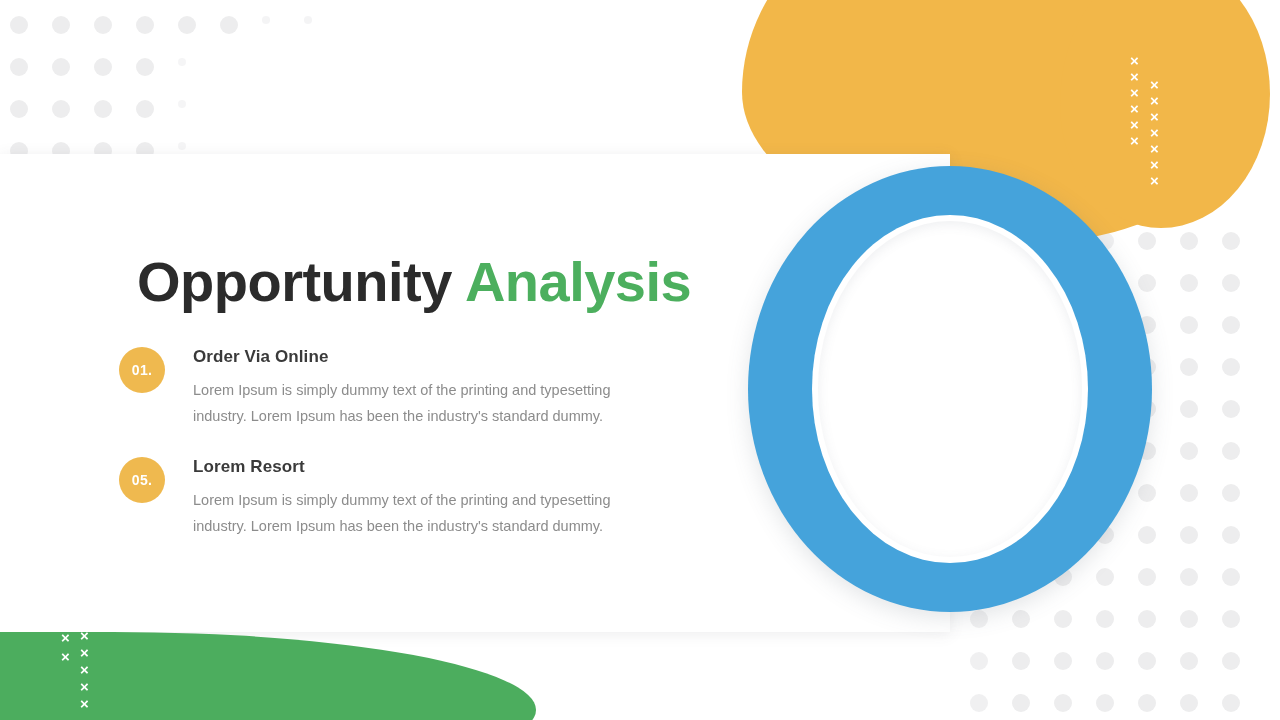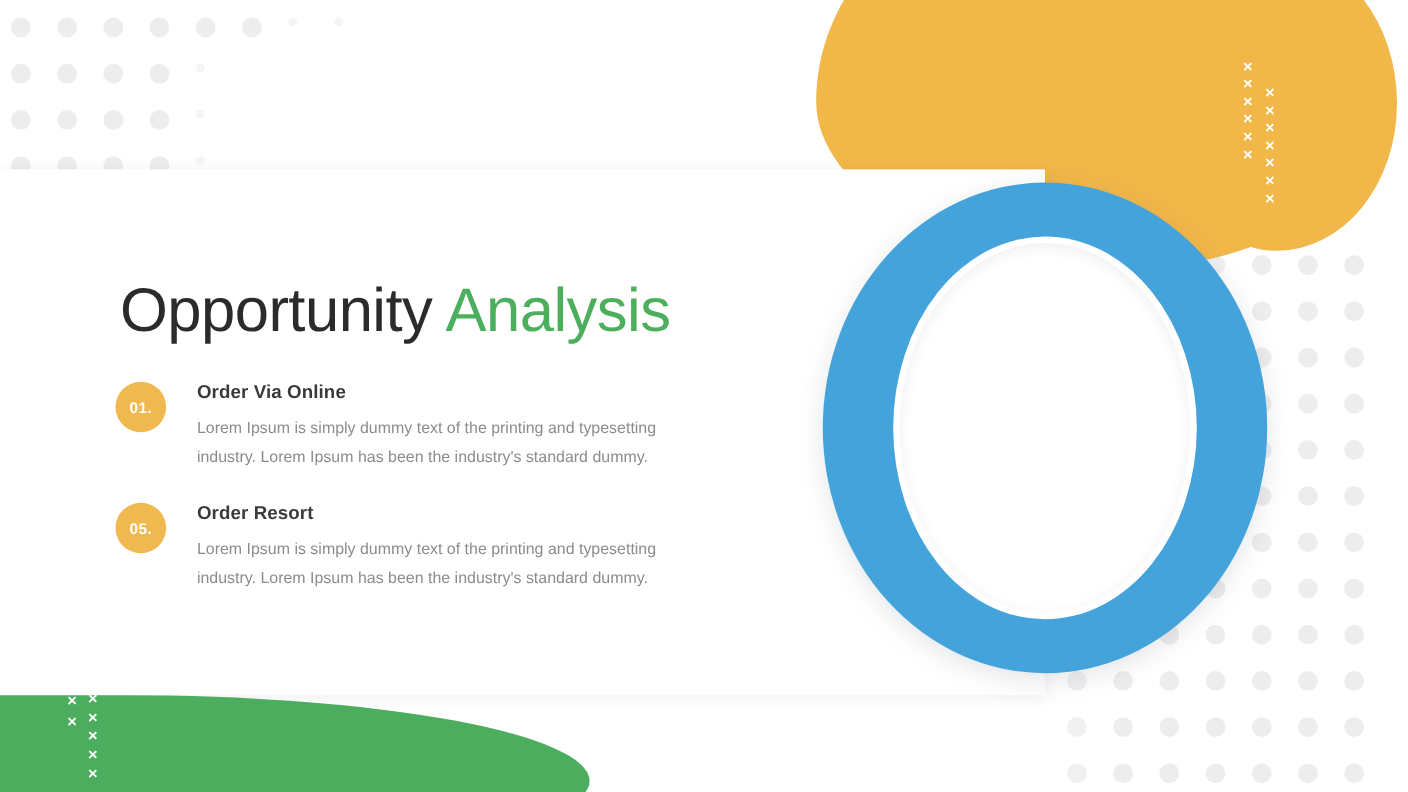--- a/index.html
+++ b/index.html
@@ -103,33 +103,33 @@
     font-family: "Liberation Sans", sans-serif;
     font-size: 15px;
     line-height: 13px;
     font-weight: 700;
     text-align: center;
   }
 
   
   #title {
     position: absolute;
-    left: 109px;
+    left: 137px;
     top: 249px;
     font-size: 56px;
-    font-weight: 400;
+    font-weight: 700;
     letter-spacing: -0.5px;
     white-space: nowrap;
     color: #2b2b2b;
   }
   #title .accent { color: #4CAF5E; }
 
   .feature {
     position: absolute;
-    left: 105px;
+    left: 119px;
     width: 560px;
   }
   #feature-0 { top: 347px; }
   #feature-1 { top: 457px; }
 
   .badge {
     position: absolute;
     left: 0;
     top: 0;
     width: 46px;
@@ -324,18 +324,18 @@
     <div class="badge">01.</div>
     <div class="feature-body">
       <div class="feature-title">Order Via Online</div>
       <div class="feature-text">Lorem Ipsum is simply dummy text of the printing and typesetting industry.  Lorem Ipsum has been the industry's standard dummy.</div>
     </div>
   </div>
 
   <div class="feature" id="feature-1">
     <div class="badge">05.</div>
     <div class="feature-body">
-      <div class="feature-title">Order Resort</div>
+      <div class="feature-title">Lorem Resort</div>
       <div class="feature-text">Lorem Ipsum is simply dummy text of the printing and typesetting industry.  Lorem Ipsum has been the industry's standard dummy.</div>
     </div>
   </div>
 
 </div>
 
 </body></html>

